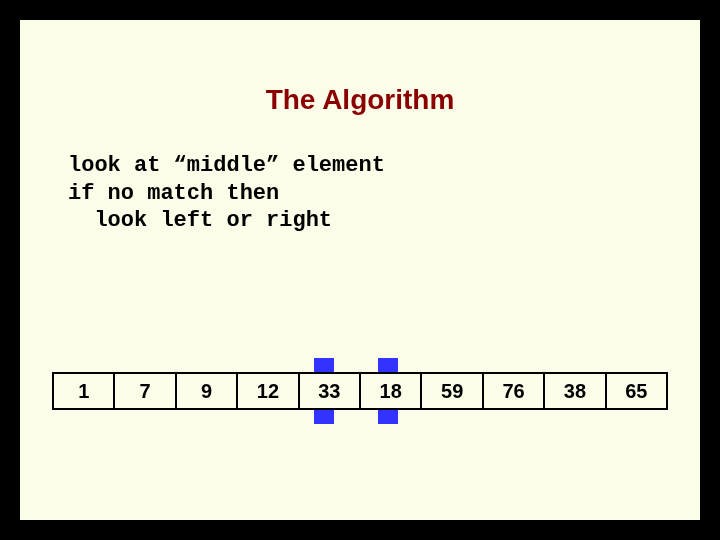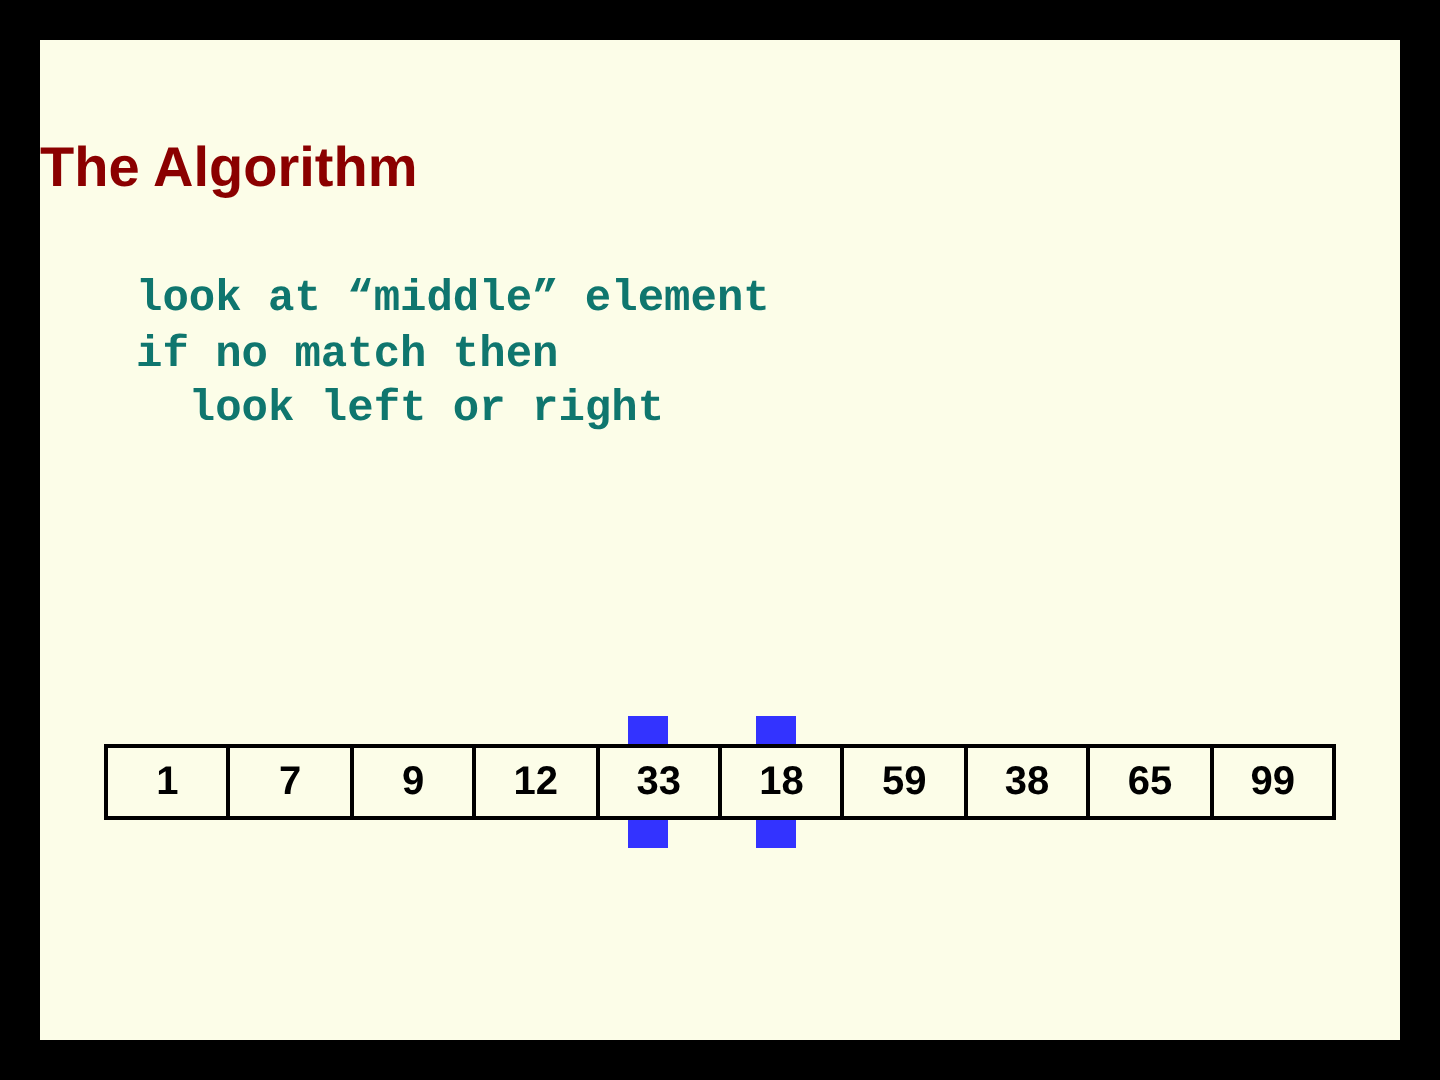--- a/index.html
+++ b/index.html
@@ -10,31 +10,31 @@
     font-family: Arial, Helvetica, sans-serif;
   }
   .slide {
     width: 100%;
     height: 100%;
     background: #fcfde8;
     border: 2px solid #000;
     position: relative;
   }
   .title {
-    text-align: left;
+    text-align: center;
     font-size: 28px;
     font-weight: bold;
     color: #8b0000;
-    margin-top: 48px;
+    margin-top: 64px;
   }
   .pseudo {
     font-family: "Courier New", Courier, monospace;
     font-weight: bold;
     font-size: 22px;
-    color: #0f766e;
+    color: #000000;
     margin-top: 36px;
     margin-left: 48px;
     line-height: 1.25;
     white-space: pre;
   }
   .array-wrap {
     position: absolute;
     left: 32px;
     top: 338px;
     width: 616px;
@@ -85,18 +85,18 @@
     <div class="hl hl1"></div>
     <div class="hl hl2"></div>
     <div class="cells">
       <div class="cell">1</div>
       <div class="cell">7</div>
       <div class="cell">9</div>
       <div class="cell">12</div>
       <div class="cell">33</div>
       <div class="cell">18</div>
       <div class="cell">59</div>
+      <div class="cell">76</div>
       <div class="cell">38</div>
       <div class="cell">65</div>
-      <div class="cell">99</div>
     </div>
   </div>
 </div>
 
 </body></html>

